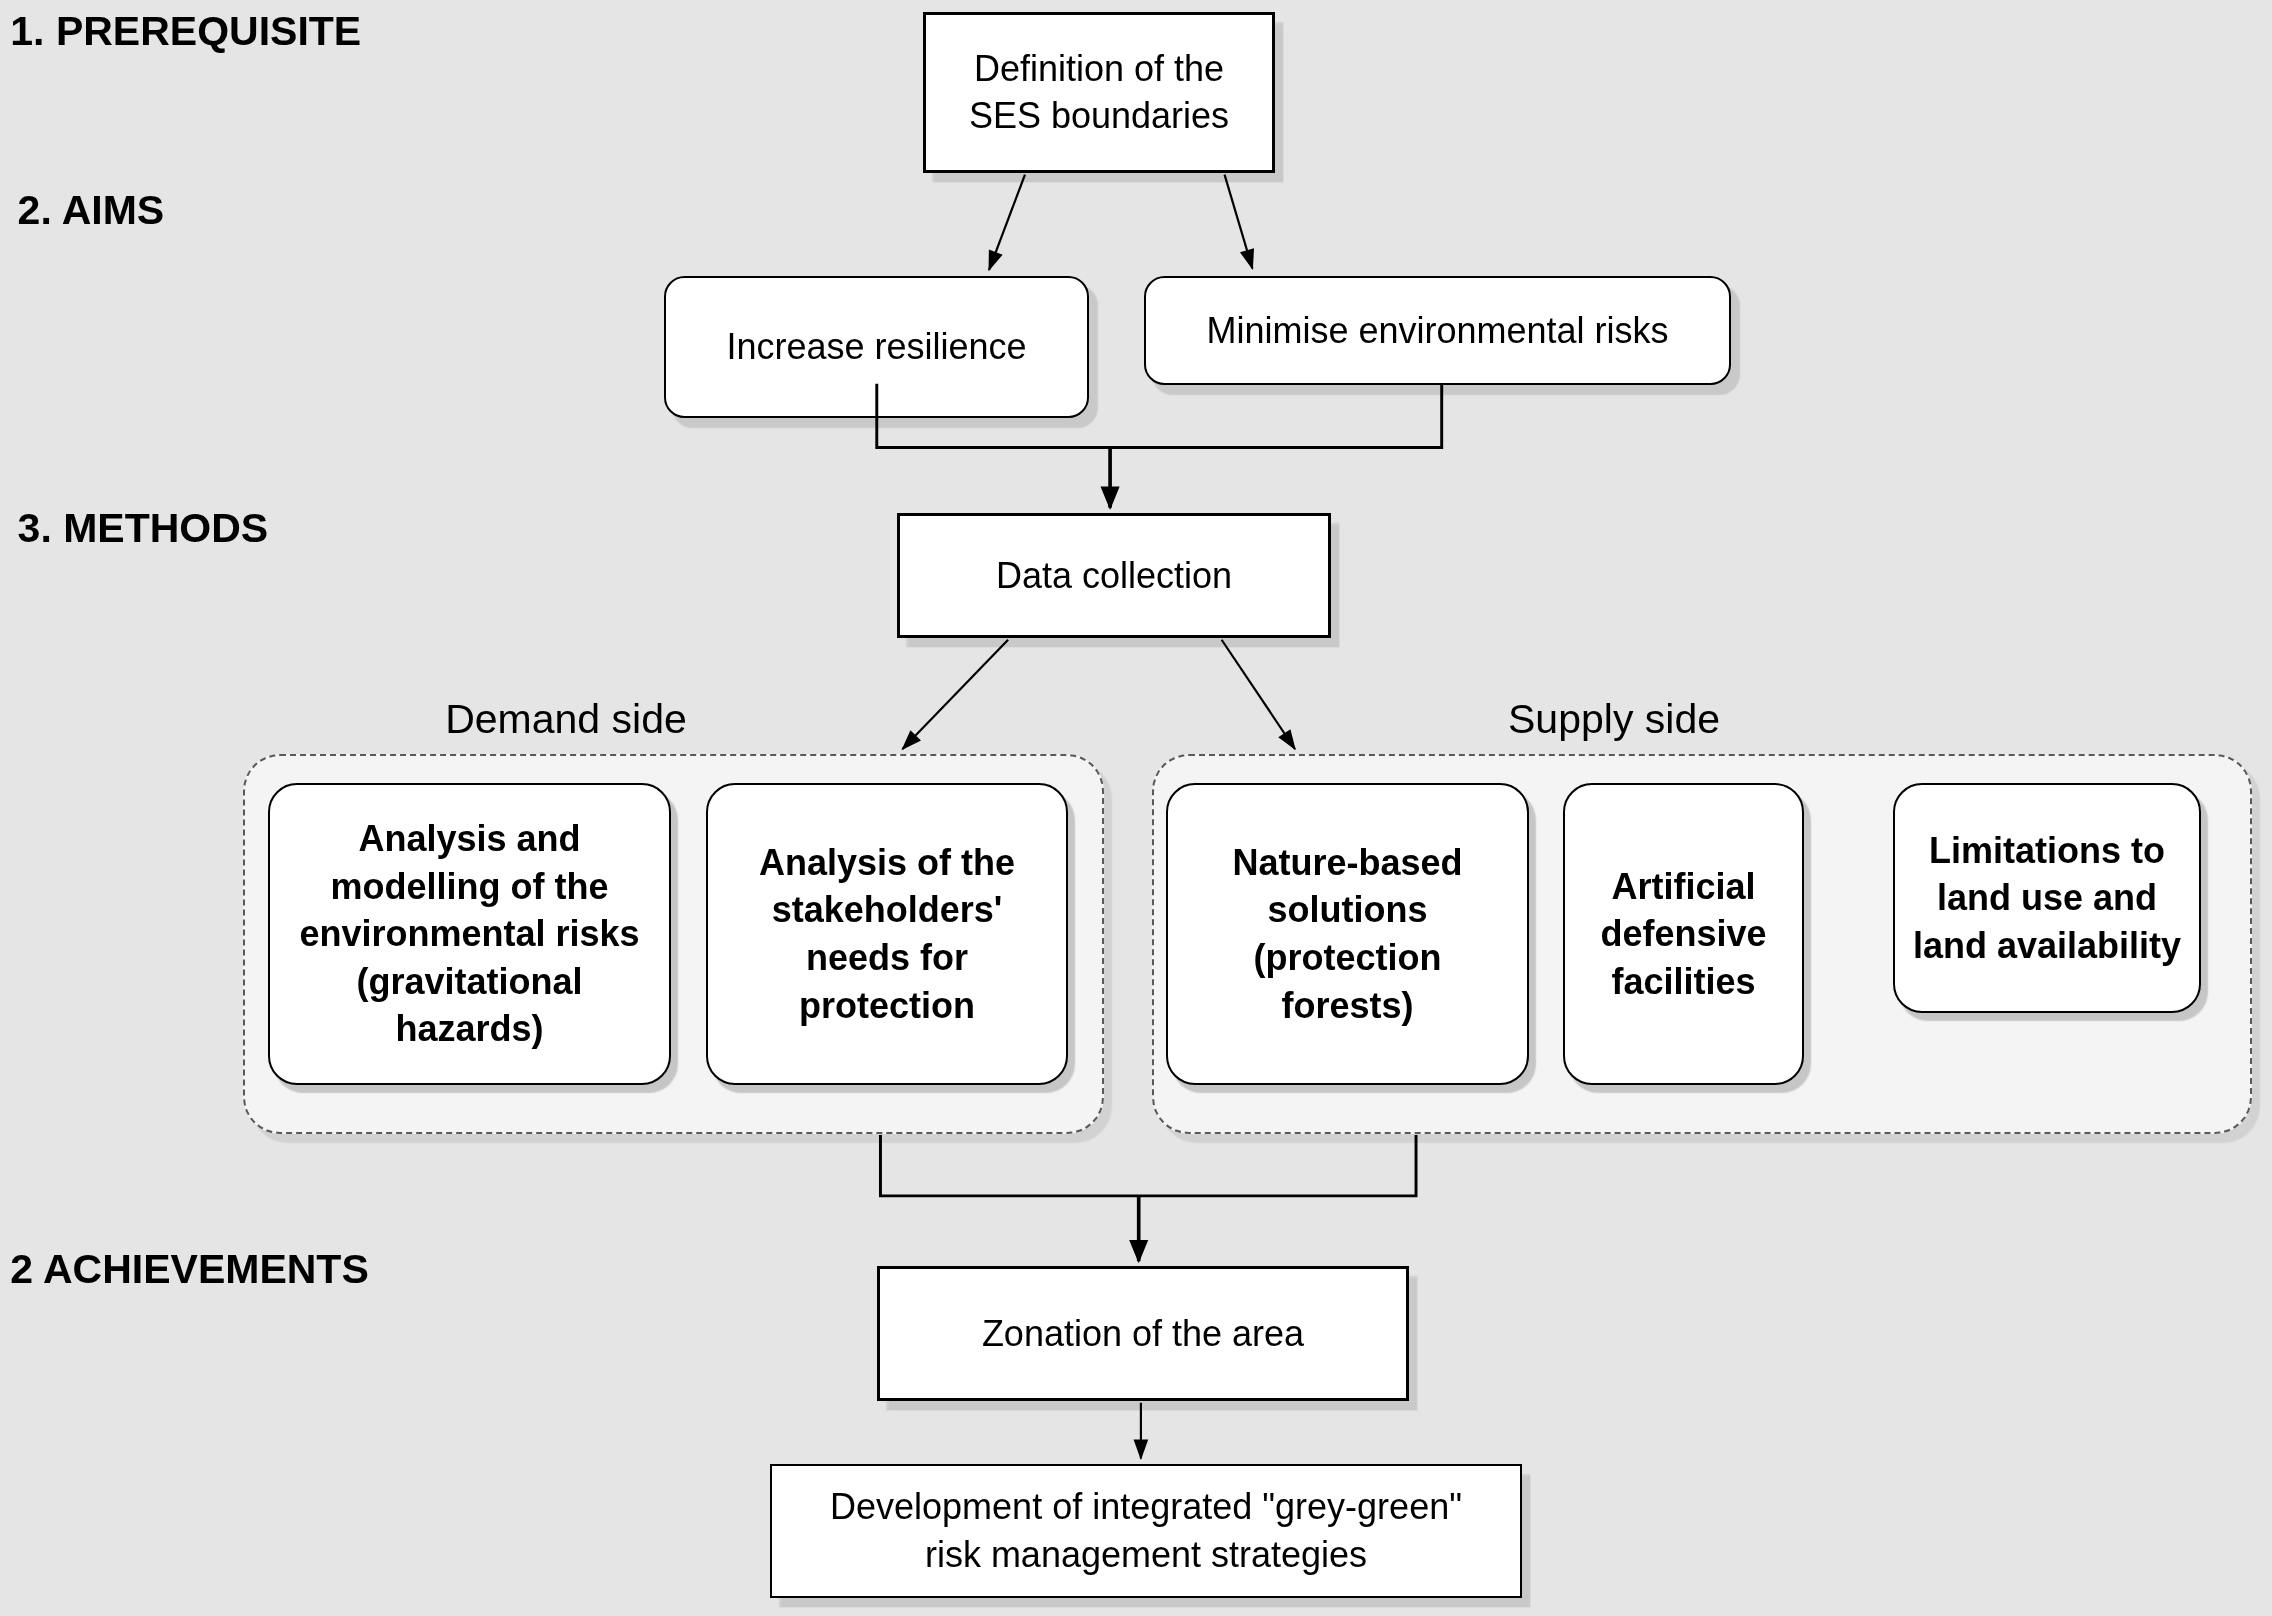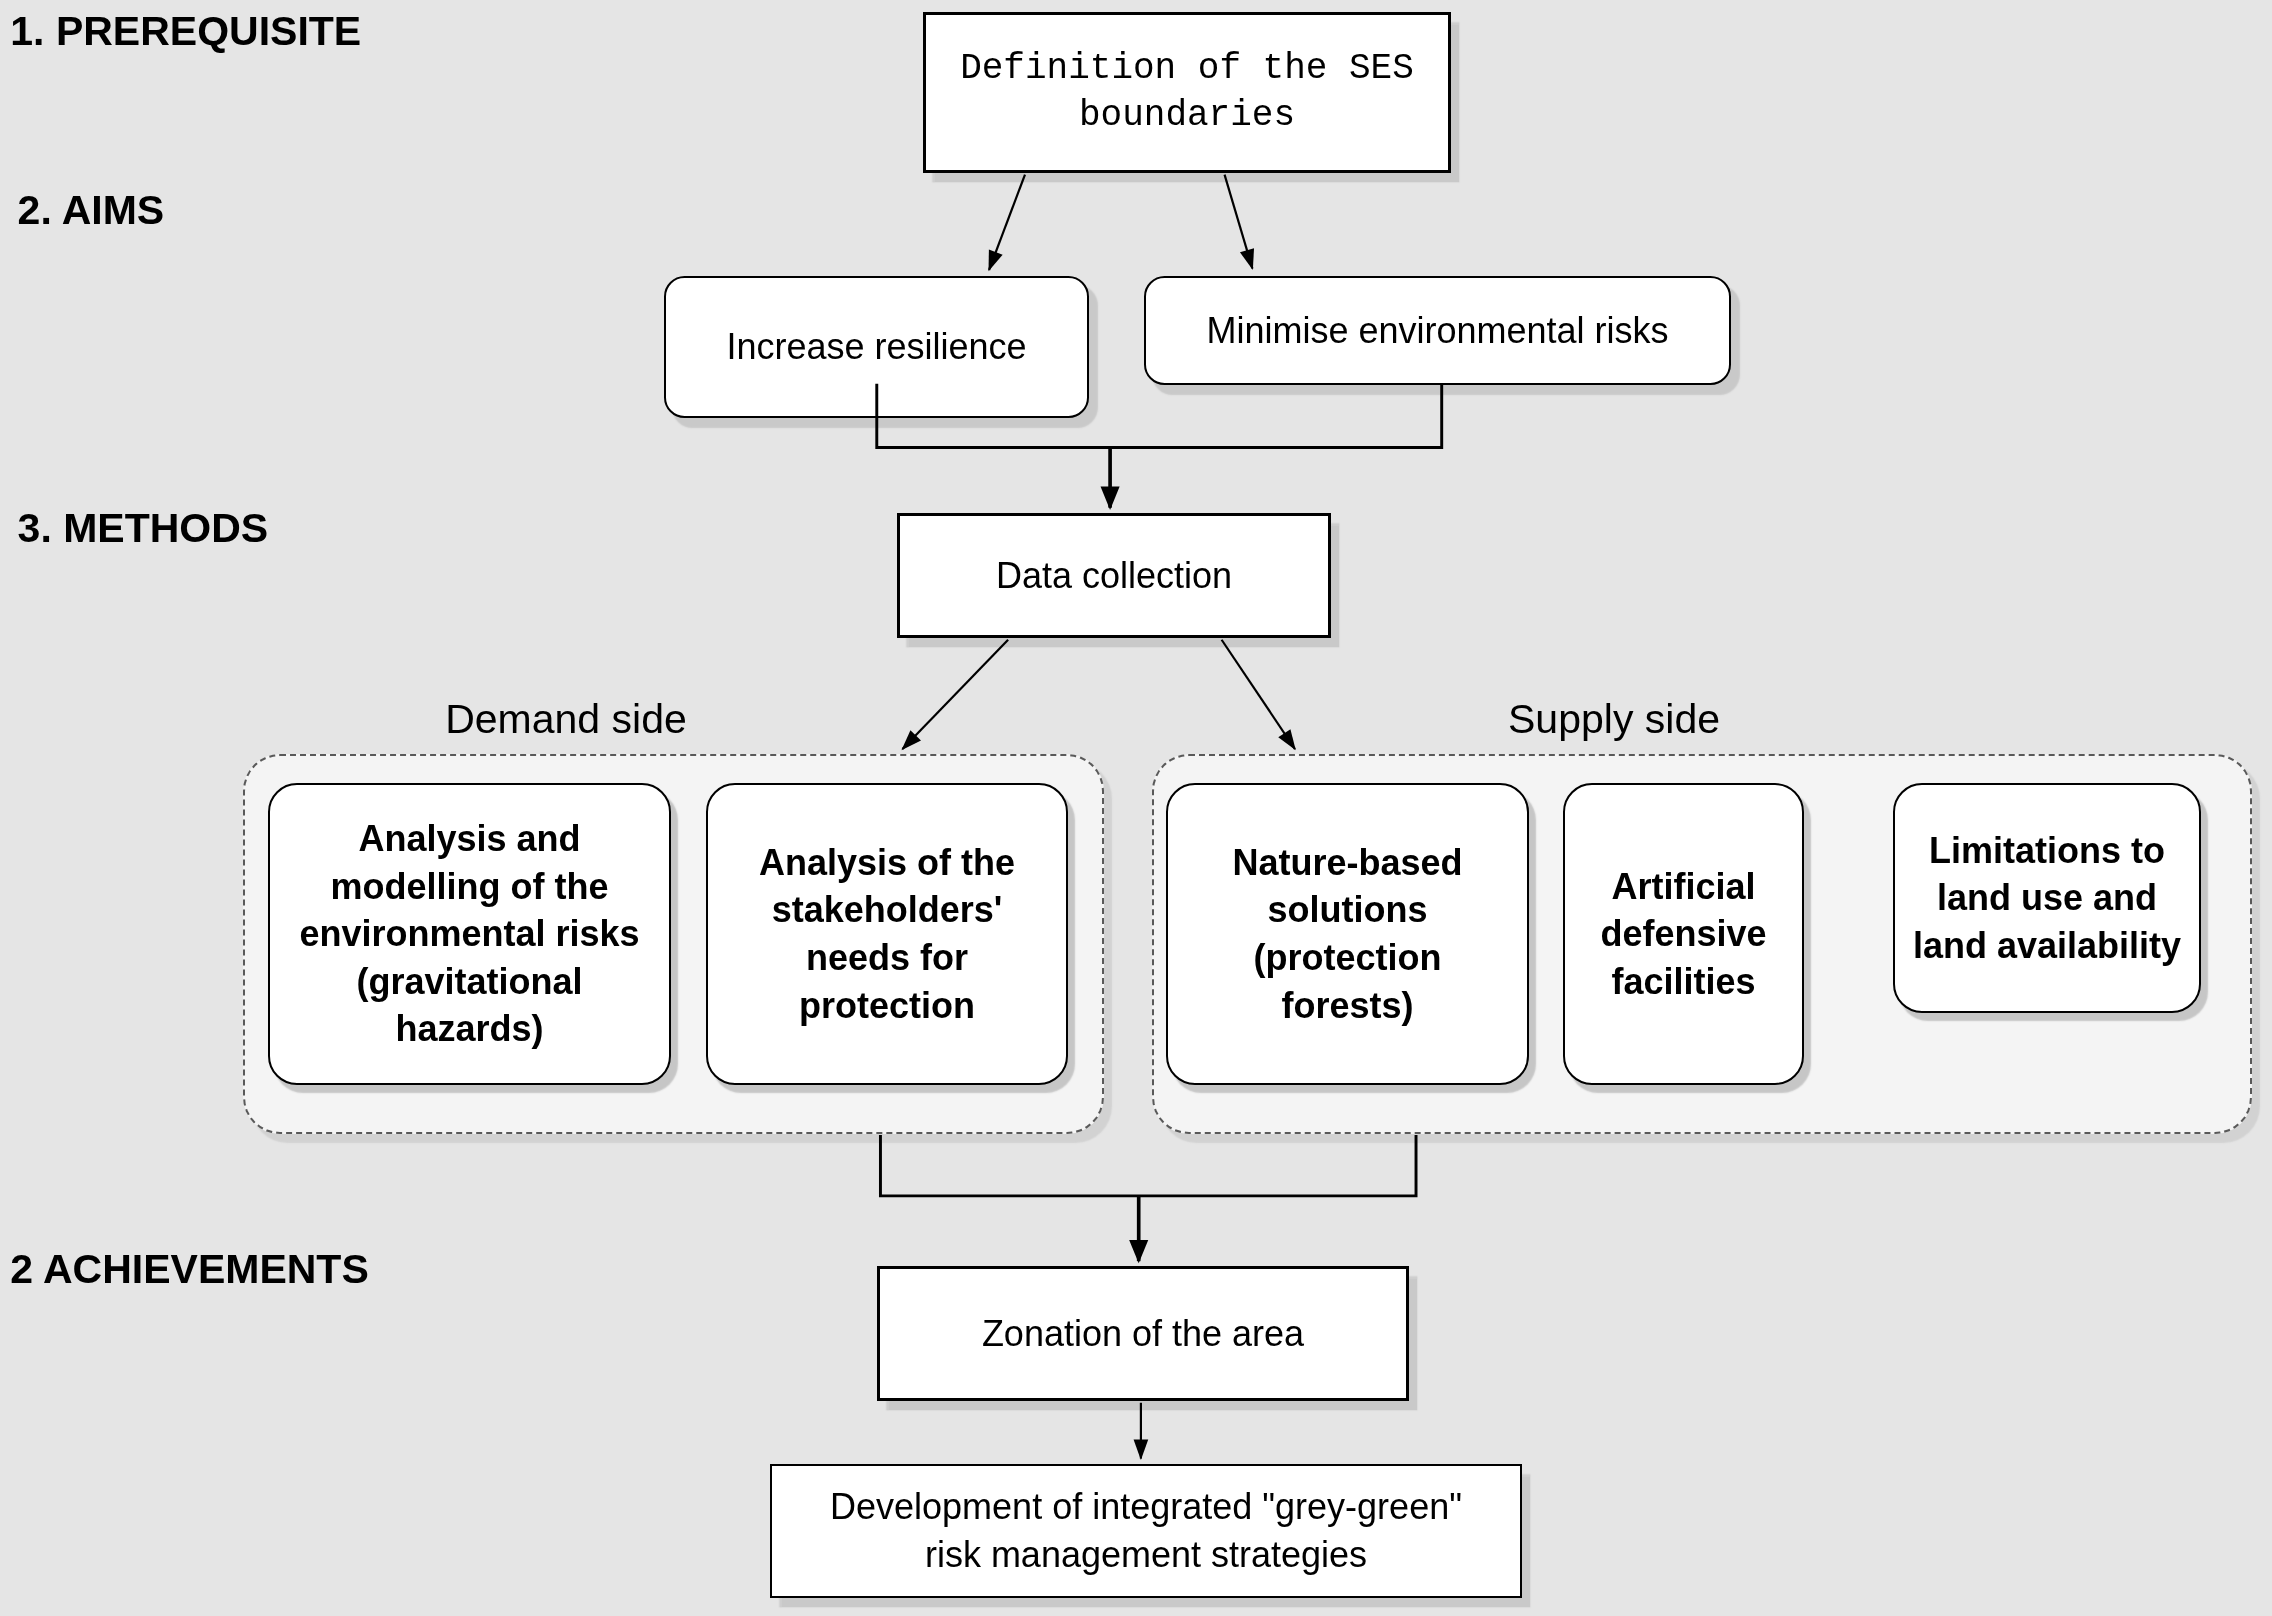--- a/index.html
+++ b/index.html
@@ -64,21 +64,21 @@
   .group {
     position: absolute;
     box-sizing: border-box;
     background: #f4f4f4;
     border: 2.2px dashed #595959;
     border-radius: 37px;
     box-shadow: 8px 8.8px 1.5px #d2d2d2;
     z-index: 1;
   }
   
-  #node-ses        { left: 923px; top: 11.7px;   width: 528px;  height: 161px; font-family: Liberation Mono, monospace; }
+  #node-ses        { left: 923px; top: 11.7px;   width: 352px;  height: 161px; }
   #node-increase   { left: 664px;  top: 276px;  width: 425px;  height: 142px; }
   #node-minimise   { left: 1144px; top: 276px;  width: 587px;  height: 109px; }
   #node-data       { left: 897px; top: 513px;  width: 434px;  height: 125px; }
   #group-demand    { left: 243px;  top: 754px; width: 861px; height: 380px; }
   #group-supply    { left: 1152px; top: 754px; width: 1100px; height: 380px; }
   #label-demand    { left: 412px;  top: 697px; }
   #label-supply    { left: 1460px; top: 697px; }
   #node-demand1    { left: 268px;  top: 783px; width: 403px;  height: 302px; padding: 0 29px; }
   #node-demand2    { left: 706px;  top: 783px; width: 362px;  height: 302px; padding: 0 11px; }
   #node-nbs        { left: 1166px; top: 783px; width: 363px;  height: 302px; padding: 0 18.3px; }

